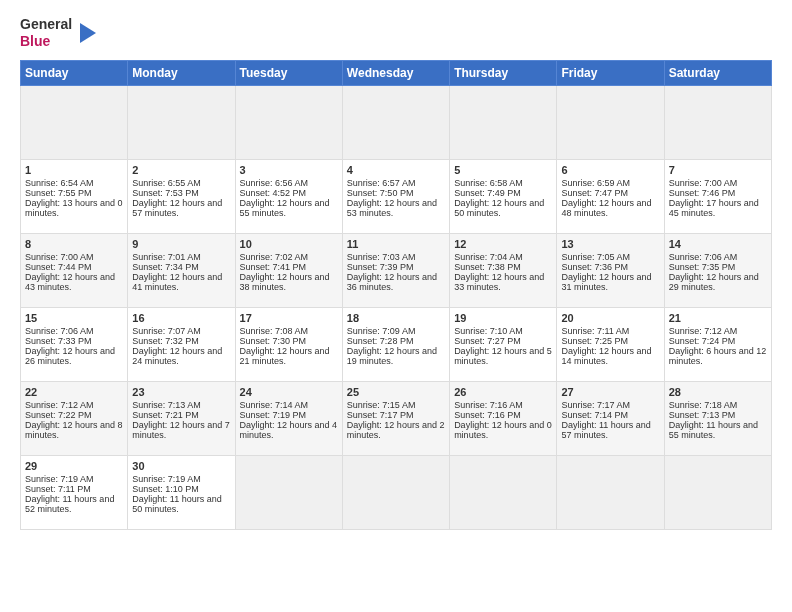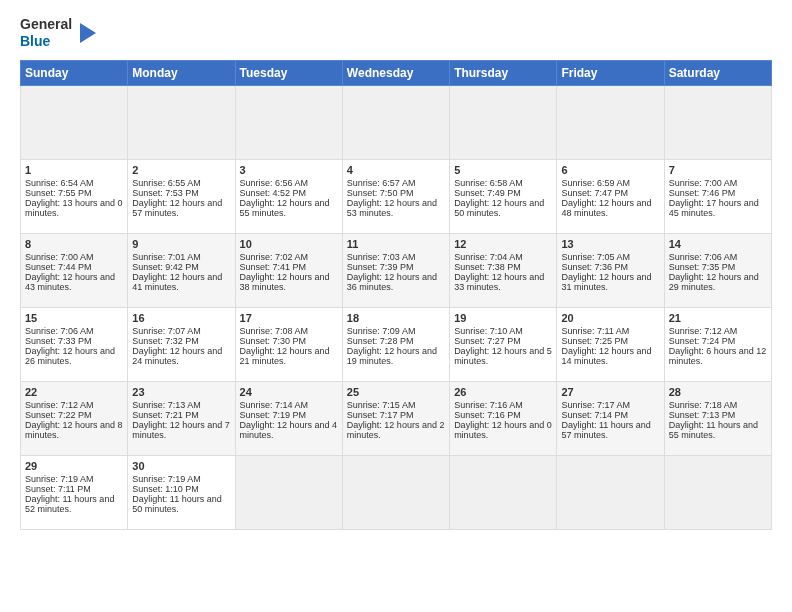--- a/index.html
+++ b/index.html
@@ -82,21 +82,21 @@
     }
   </style>
 </head>
 <body>
 
 <div class="page">
   <div class="header">
     <div class="logo">
   <div style="font-size:14px;font-weight:bold;color:#333;line-height:1.2;">
     <span style="color:#333;">General</span><br>
-    <span style="color:#0369a1;">Blue</span>
+    <span style="color:#be185d;">Blue</span>
   </div>
   <svg width="22" height="30" viewBox="0 0 22 30">
     <polygon points="0,5 16,15 0,25" fill="#3a6fc4"></polygon>
   </svg>
 </div>
   </div>
 
   <table>
     <thead>
       <tr>
@@ -166,21 +166,21 @@
         <tr>
           <td>
         <span class="day-num">8</span>
         <span>Sunrise: 7:00 AM</span><br>
         <span>Sunset: 7:44 PM</span><br>
         <span>Daylight: 12 hours and 43 minutes.</span>
       </td>
           <td>
         <span class="day-num">9</span>
         <span>Sunrise: 7:01 AM</span><br>
-        <span>Sunset: 9:42 PM</span><br>
+        <span>Sunset: 7:34 PM</span><br>
         <span>Daylight: 12 hours and 41 minutes.</span>
       </td>
           <td>
         <span class="day-num">10</span>
         <span>Sunrise: 7:02 AM</span><br>
         <span>Sunset: 7:41 PM</span><br>
         <span>Daylight: 12 hours and 38 minutes.</span>
       </td>
           <td>
         <span class="day-num">11</span>

